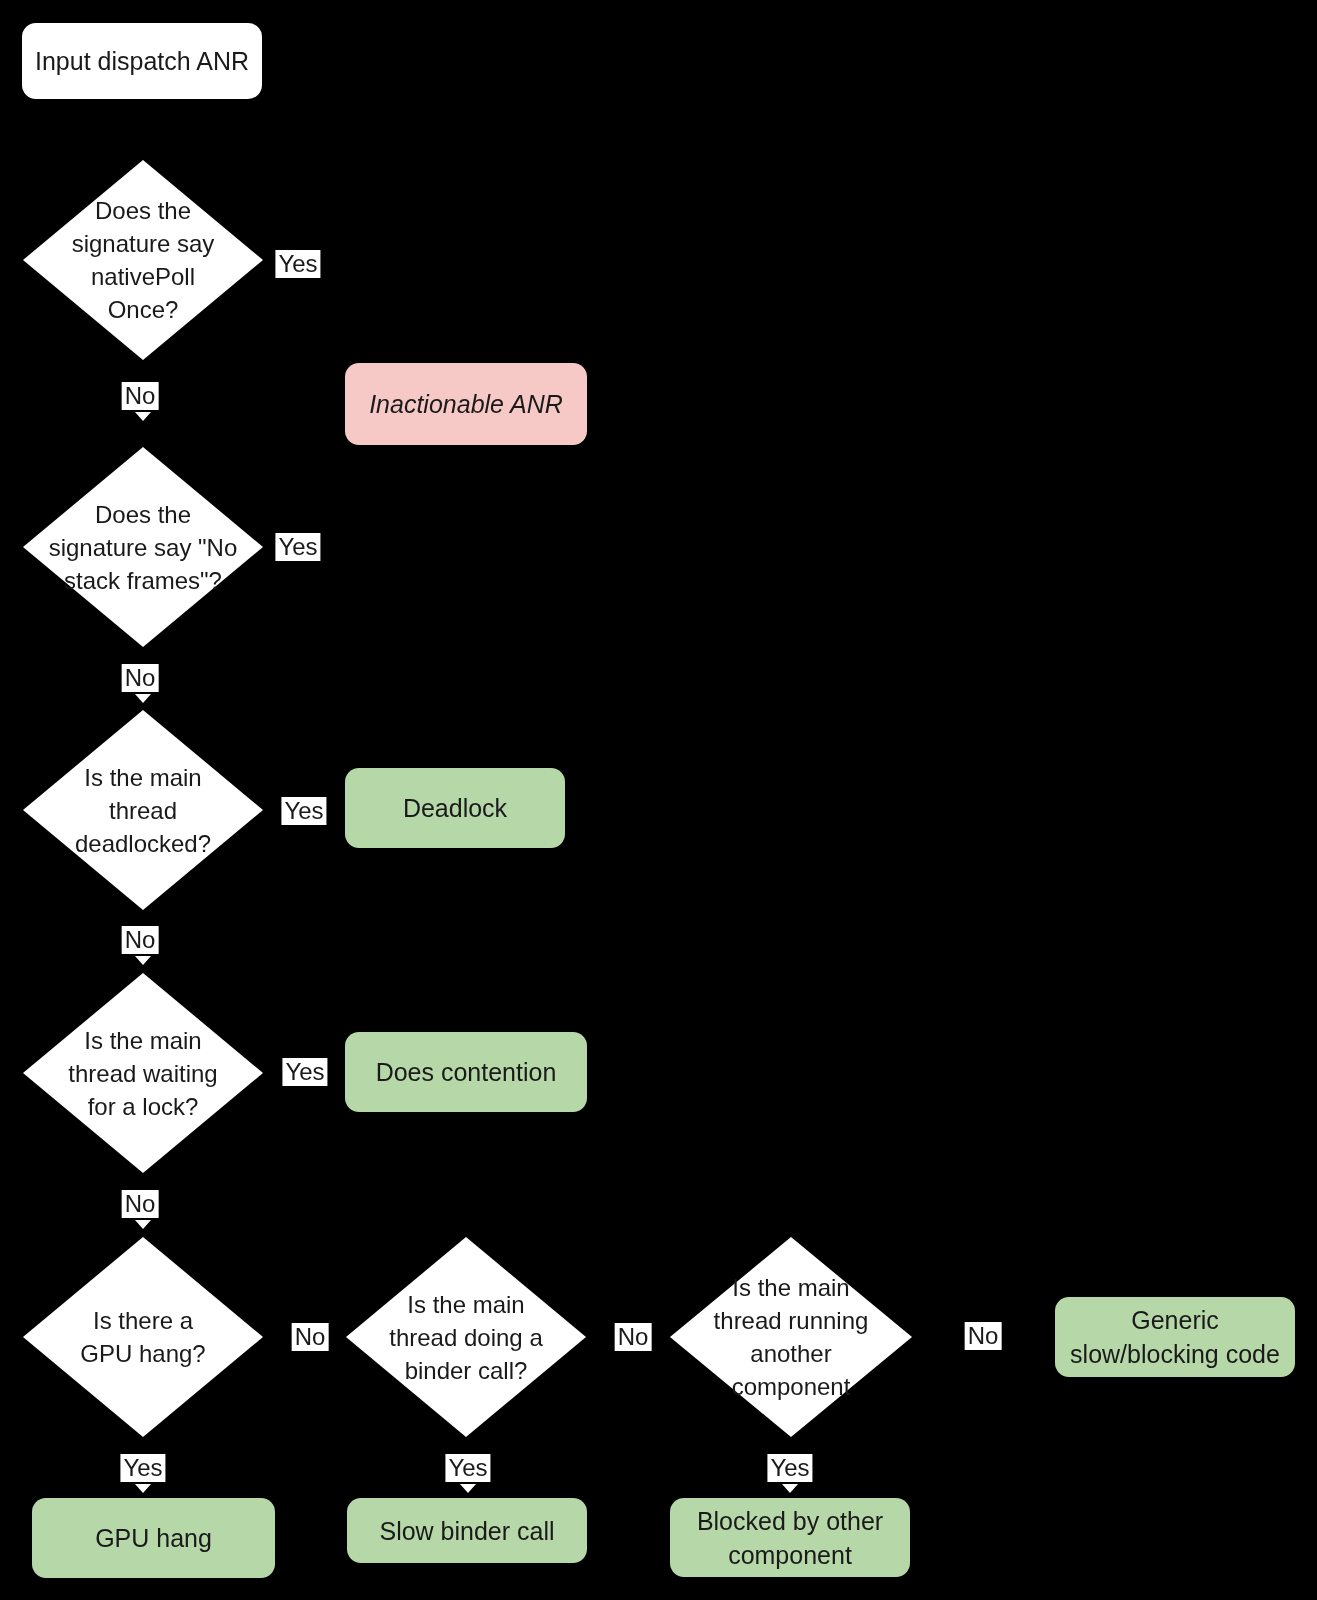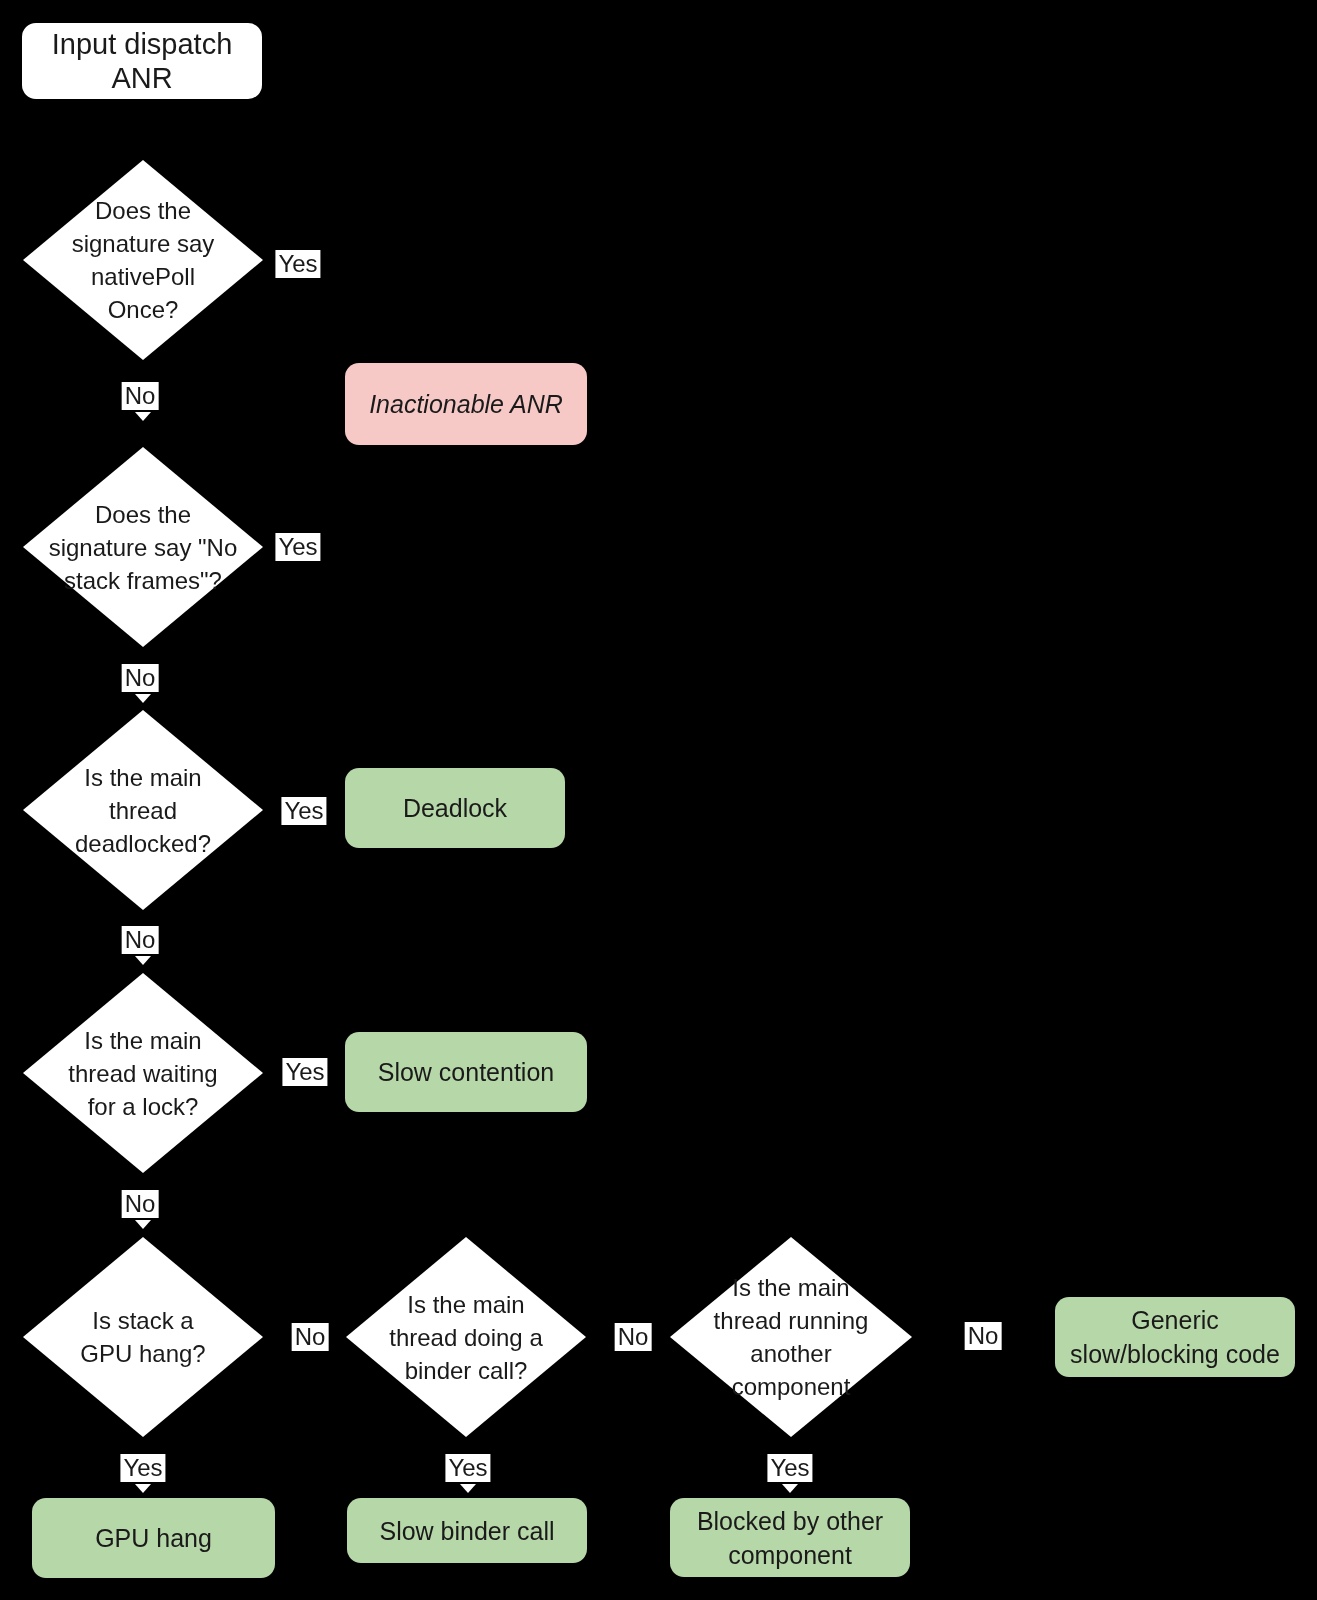--- a/index.html
+++ b/index.html
@@ -6,21 +6,21 @@
   .canvas {
     position:relative; width:1317px; height:1600px; background:#000000;
     font-family:"Liberation Sans", sans-serif; color:#1a1a1a; overflow:hidden;
   }
   .node-text {
     white-space:pre-line; text-align:center; color:#1a1a1a;
   }
   .terminal {
     position:absolute; background:#ffffff; border-radius:14px;
     display:flex; align-items:center; justify-content:center;
-    font-size:29px; line-height:34px;
+    font-size:25px; line-height:34px;
   }
   .outcome {
     position:absolute; border-radius:14px;
     display:flex; align-items:center; justify-content:center;
     font-size:25px; line-height:34px;
   }
   .outcome.green { background:#b6d7a8; }
   .outcome.red   { background:#f7c9c6; }
   .diamond { position:absolute; width:240px; height:200px; }
   .diamond .diamond-shape {
@@ -75,21 +75,21 @@
 
   <div class="diamond" style="left:23px; top:973px;">
     <div class="diamond-shape"></div>
     <span class="node-text">Is the main
 thread waiting
 for a lock?</span>
   </div>
 
   <div class="diamond" style="left:23px; top:1237px;">
     <div class="diamond-shape"></div>
-    <span class="node-text">Is stack a
+    <span class="node-text">Is there a
 GPU hang?</span>
   </div>
 
   <div class="diamond" style="left:346px; top:1237px;">
     <div class="diamond-shape"></div>
     <span class="node-text">Is the main
 thread doing a
 binder call?</span>
   </div>
 
@@ -103,21 +103,21 @@
 
   <div class="outcome red" style="left:345px; top:363px; width:242px; height:82px;font-style:italic;">
     <span class="node-text">Inactionable ANR</span>
   </div>
 
   <div class="outcome green" style="left:345px; top:768px; width:220px; height:80px;">
     <span class="node-text">Deadlock</span>
   </div>
 
   <div class="outcome green" style="left:345px; top:1032px; width:242px; height:80px;">
-    <span class="node-text">Slow contention</span>
+    <span class="node-text">Does contention</span>
   </div>
 
   <div class="outcome green" style="left:1055px; top:1297px; width:240px; height:80px;">
     <span class="node-text">Generic
 slow/blocking code</span>
   </div>
 
   <div class="outcome green" style="left:32px; top:1498px; width:243px; height:80px;">
     <span class="node-text">GPU hang</span>
   </div>

